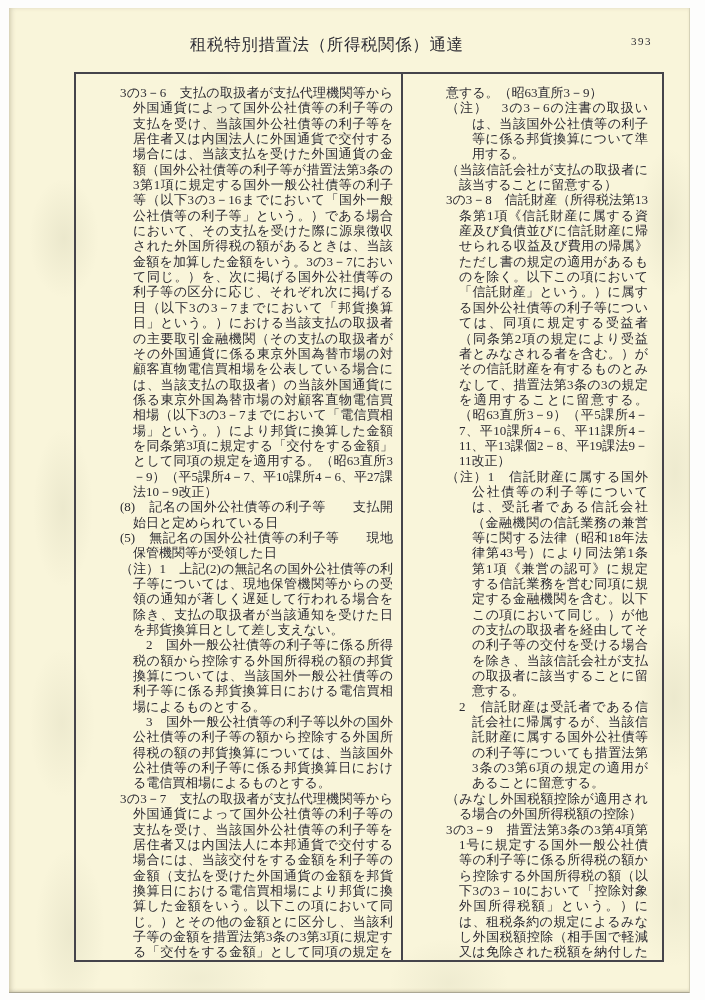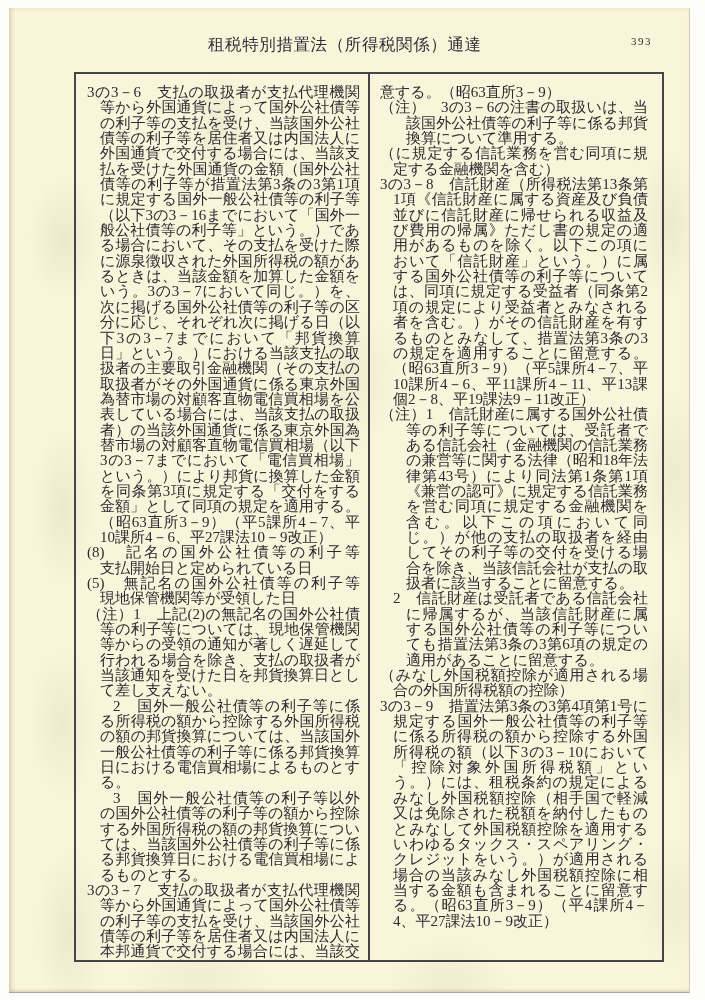--- a/index.html
+++ b/index.html
@@ -30,34 +30,34 @@
       radial-gradient(closest-side,rgba(122,126,96,.09),rgba(122,126,96,0)),
       radial-gradient(closest-side,rgba(122,126,96,.08),rgba(122,126,96,0)),
       radial-gradient(closest-side,rgba(122,126,96,.07),rgba(122,126,96,0));
     background-repeat:no-repeat;
     background-size:70px 120px,60px 160px,66px 150px,70px 170px,90px 140px,
                     60px 150px,64px 170px,70px 160px,80px 130px,60px 120px,120px 90px,140px 80px;
     background-position:20px 170px,24px 420px,20px 640px,26px 840px,300px 300px,
                         630px 140px,634px 380px,630px 610px,626px 830px,180px 60px,380px 930px,120px 930px;
   }
   .header-title{
-    position:absolute;left:208px;top:34px;font-size:16.5px;letter-spacing:.6px;
+    position:absolute;left:190px;top:34px;font-size:16.5px;letter-spacing:.6px;
     color:#2e2d34;white-space:nowrap;
   }
   .page-num{
     position:absolute;left:631px;top:35px;font-size:11px;letter-spacing:1.5px;color:#2e2d34;
   }
   .box{
     position:absolute;left:74px;top:72px;width:590px;height:890px;
     border:2px solid #45444b;box-sizing:border-box;display:flex;overflow:hidden;
     background:transparent;
   }
   .col{
-    box-sizing:border-box;font-size:15px;line-height:15.35px;color:#2b2a32;
-    text-align:justify;overflow:hidden;
+    box-sizing:border-box;font-size:13px;line-height:15.35px;color:#2b2a32;
+    text-align:justify;overflow:hidden;margin-left:33px;
   }
   .col-left{width:294px;border-right:2px solid #45444b;padding:11px 8px 0 11px;}
   .col-right{flex:1;padding:11px 14px 0 10px;}
   .blk{margin:0;}
   
   .hang1{padding-left:13px;text-indent:-13px;}
   
   .li2{padding-left:13px;text-indent:13px;}
   
   .hang2{padding-left:26px;text-indent:-26px;}
@@ -83,21 +83,21 @@
       <div class="blk hang1">(5)　無記名の国外公社債等の利子等　　現地保管機関等が受領した日</div>
       <div class="blk hang1">（注）1　上記(2)の無記名の国外公社債等の利子等については、現地保管機関等からの受領の通知が著しく遅延して行われる場合を除き、支払の取扱者が当該通知を受けた日を邦貨換算日として差し支えない。</div>
       <div class="blk li2">2　国外一般公社債等の利子等に係る所得税の額から控除する外国所得税の額の邦貨換算については、当該国外一般公社債等の利子等に係る邦貨換算日における電信買相場によるものとする。</div>
       <div class="blk li2">3　国外一般公社債等の利子等以外の国外公社債等の利子等の額から控除する外国所得税の額の邦貨換算については、当該国外公社債等の利子等に係る邦貨換算日における電信買相場によるものとする。</div>
       <div class="blk hang1">3の3－7　支払の取扱者が支払代理機関等から外国通貨によって国外公社債等の利子等の支払を受け、当該国外公社債等の利子等を居住者又は内国法人に本邦通貨で交付する場合には、当該交付をする金額を利子等の金額（支払を受けた外国通貨の金額を邦貨換算日における電信買相場により邦貨に換算した金額をいう。以下この項において同じ。）とその他の金額とに区分し、当該利子等の金額を措置法第3条の3第3項に規定する「交付をする金額」として同項の規定を適用することに留</div>
     </div>
 
     <div class="col col-right">
       <div class="blk hang1">意する。（昭63直所3－9）</div>
       <div class="blk hang2">（注）　3の3－6の注書の取扱いは、当該国外公社債等の利子等に係る邦貨換算について準用する。</div>
-      <div class="blk hang1">（に規定する信託業務を営む同項に規定する金融機関を含む）</div>
+      <div class="blk hang1">（当該信託会社が支払の取扱者に該当することに留意する）</div>
       <div class="blk hang1">3の3－8　信託財産（所得税法第13条第1項《信託財産に属する資産及び負債並びに信託財産に帰せられる収益及び費用の帰属》ただし書の規定の適用があるものを除く。以下この項において「信託財産」という。）に属する国外公社債等の利子等については、同項に規定する受益者（同条第2項の規定により受益者とみなされる者を含む。）がその信託財産を有するものとみなして、措置法第3条の3の規定を適用することに留意する。（昭63直所3－9）（平5課所4－7、平10課所4－6、平11課所4－11、平13課個2－8、平19課法9－11改正）</div>
       <div class="blk hang2">（注）1　信託財産に属する国外公社債等の利子等については、受託者である信託会社（金融機関の信託業務の兼営等に関する法律（昭和18年法律第43号）により同法第1条第1項《兼営の認可》に規定する信託業務を営む同項に規定する金融機関を含む。以下この項において同じ。）が他の支払の取扱者を経由してその利子等の交付を受ける場合を除き、当該信託会社が支払の取扱者に該当することに留意する。</div>
       <div class="blk ri1">2　信託財産は受託者である信託会社に帰属するが、当該信託財産に属する国外公社債等の利子等についても措置法第3条の3第6項の規定の適用があることに留意する。</div>
       <div class="blk hang1">（みなし外国税額控除が適用される場合の外国所得税額の控除）</div>
       <div class="blk hang1">3の3－9　措置法第3条の3第4項第1号に規定する国外一般公社債等の利子等に係る所得税の額から控除する外国所得税の額（以下3の3－10において「控除対象外国所得税額」という。）には、租税条約の規定によるみなし外国税額控除（相手国で軽減又は免除された税額を納付したものとみなして外国税額控除を適用するいわゆるタックス・スペアリング・クレジットをいう。）が適用される場合の当該みなし外国税額控除に相当する金額も含まれることに留意する。（昭63直所3－9）（平4課所4－4、平27課法10－9改正）</div>
     </div>
 
   </div>
 </div>
 

